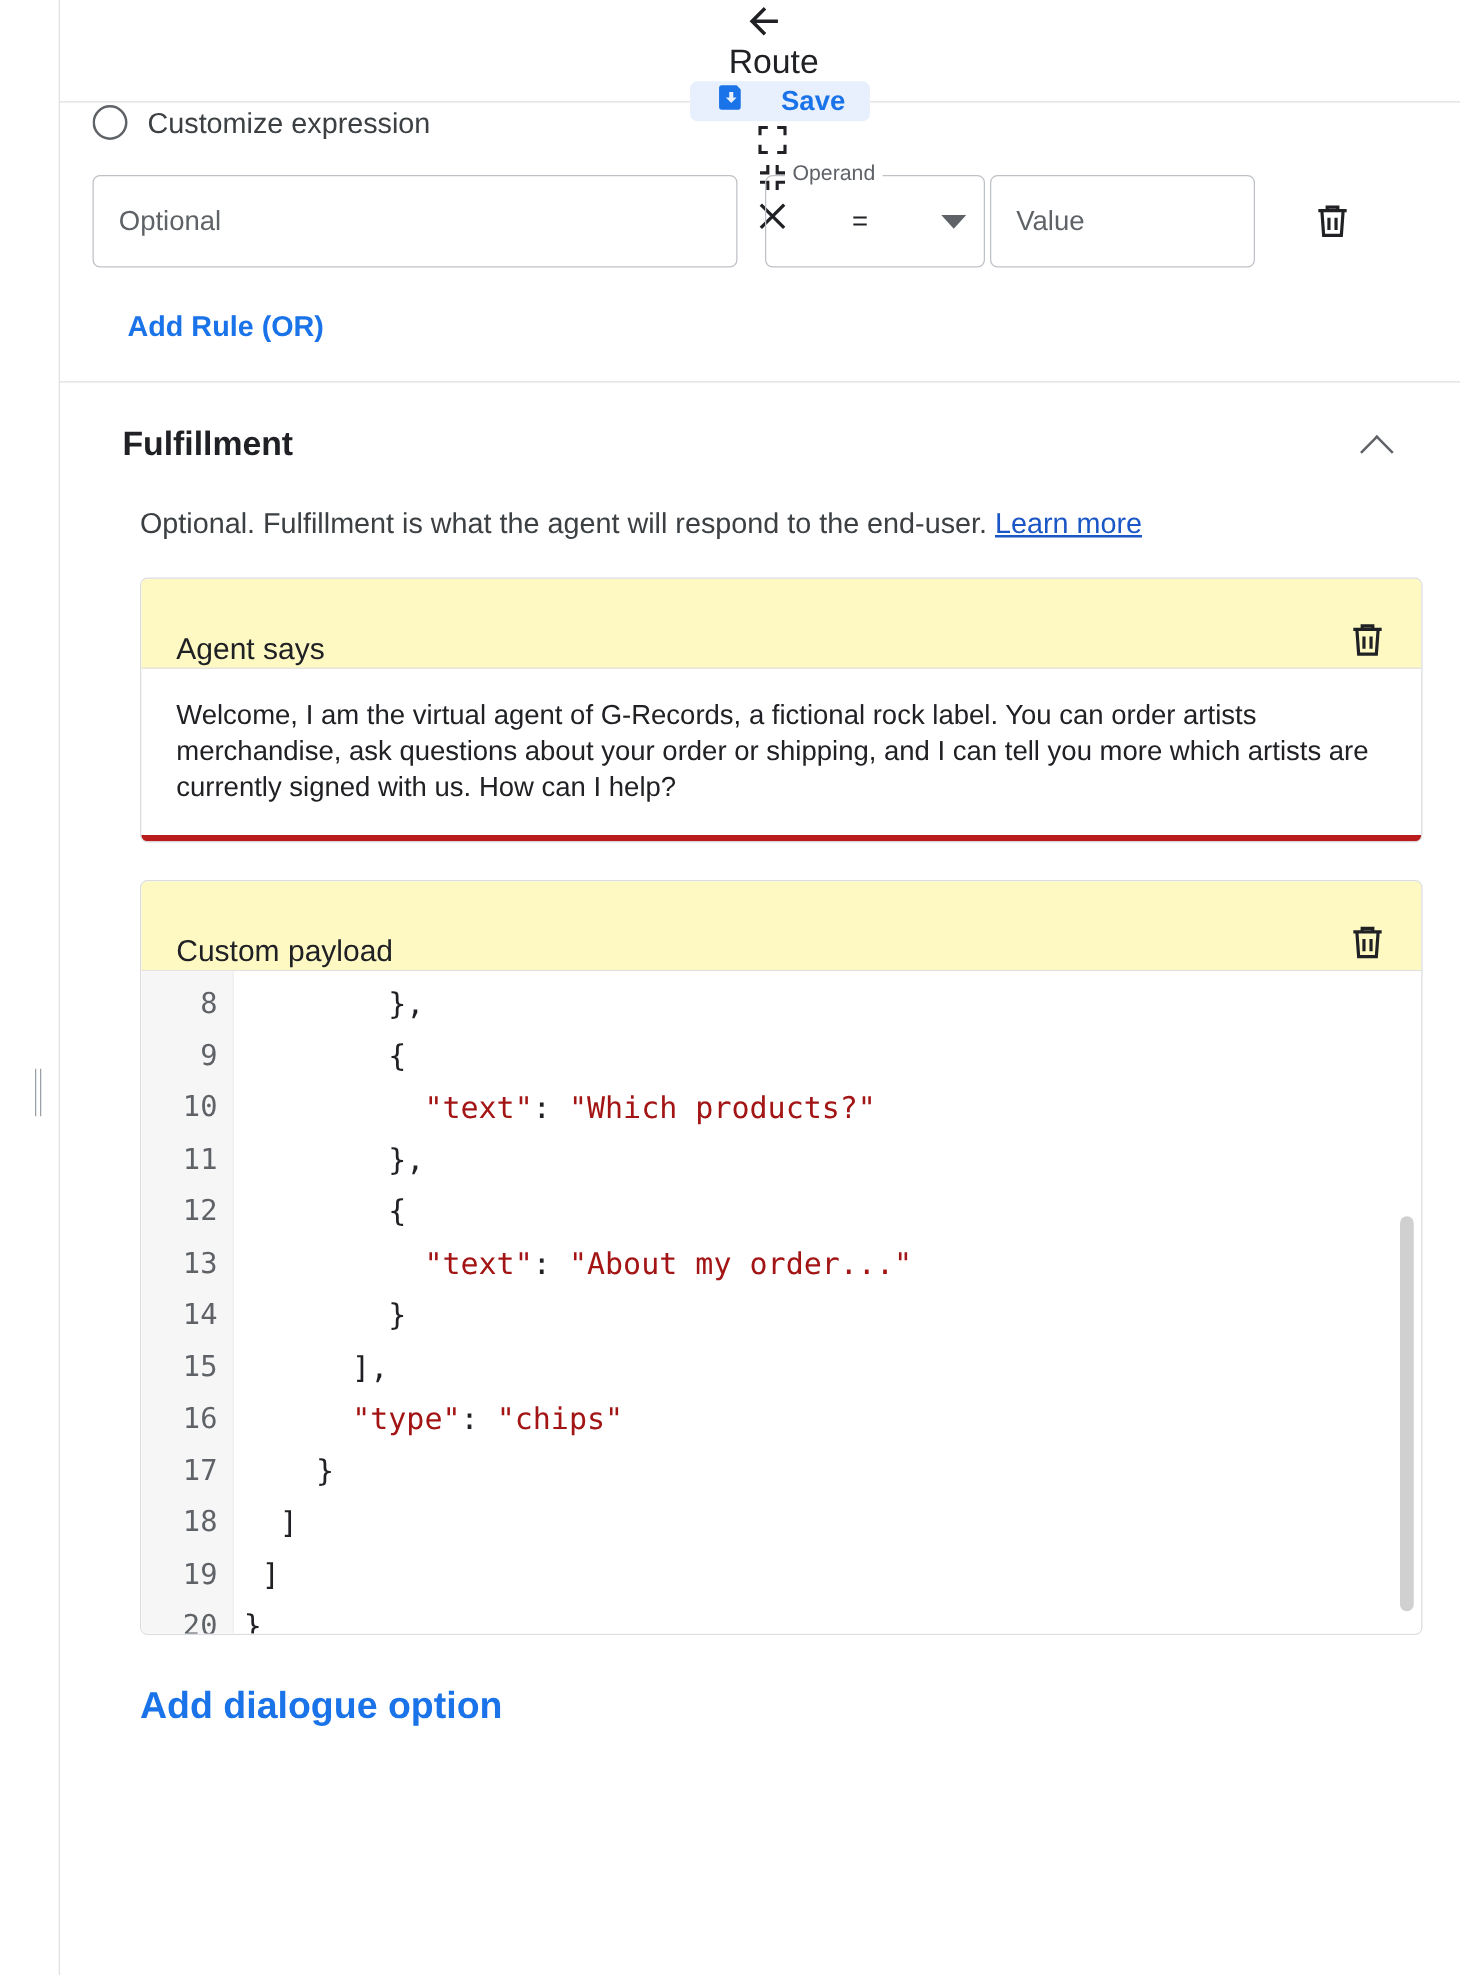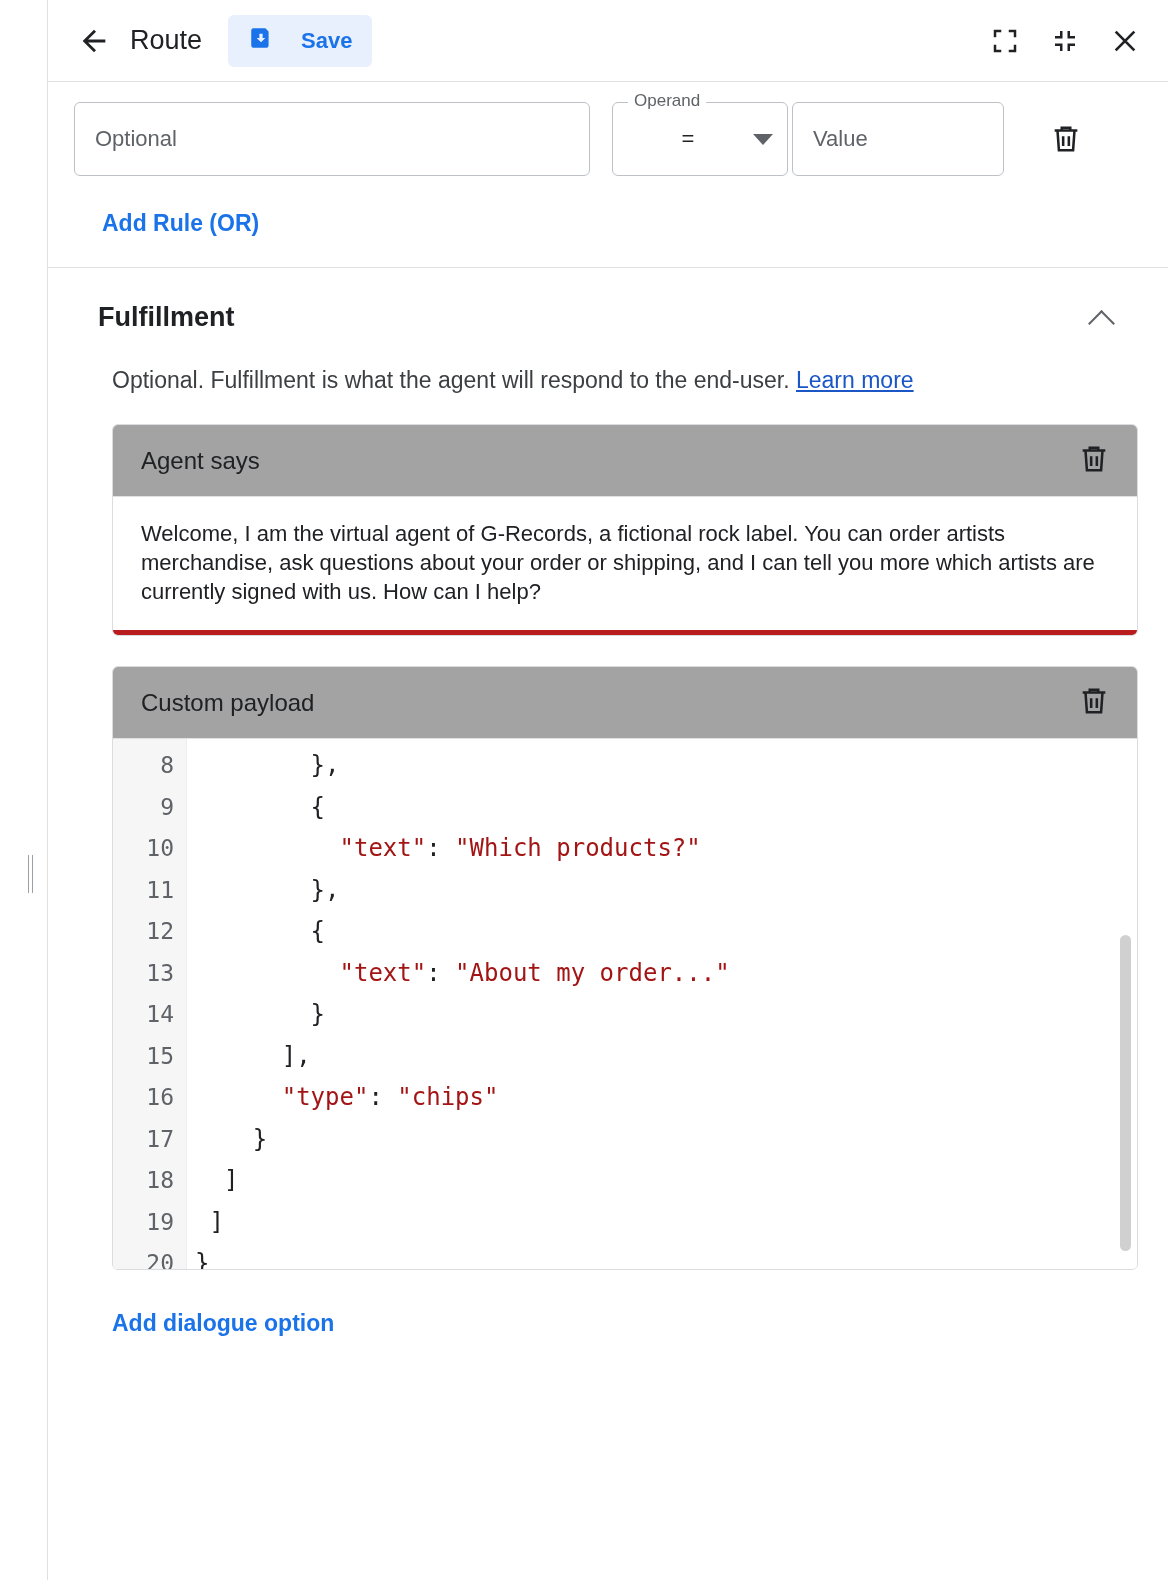--- a/index.html
+++ b/index.html
@@ -48,20 +48,21 @@
     background: #ffffff;
   }
 
   
   .header {
     height: 82px;
     border-bottom: 1px solid #e0e0e0;
     display: flex;
     align-items: center;
     padding: 0 20px 0 26px;
+    flex-direction: column;
   }
   .back-arrow {
     width: 40px; height: 40px;
     display: flex; align-items: center; justify-content: center;
     cursor: pointer;
   }
   .title {
     font-size: 27px;
     margin-left: 16px;
     color: #202124;
@@ -232,24 +233,24 @@
   .card {
     margin: 30px 0 0 38px;
     width: 1026px;
     border: 1px solid #dadce0;
     border-radius: 6px;
     background: #fff;
     overflow: hidden;
   }
   .card-head {
     height: 72px;
-    background: #a3a3a3;
+    background: #fef9c3;
     border-bottom: 1px solid #e0e0e0;
     display: flex;
-    align-items: center;
+    align-items: flex-end;
     justify-content: space-between;
     padding: 0 26px 0 28px;
   }
   .card-head-title {
     font-size: 24px;
     color: #202124;
   }
   .agent-text {
     padding: 22px 26px 24px 28px;
     font-size: 22px;
@@ -307,21 +308,21 @@
     right: 6px;
     top: 196px;
     width: 11px;
     height: 316px;
     background: #d0d0d0;
     border-radius: 6px;
   }
 
   .add-dialogue {
     color: #1a73e8;
-    font-size: 23px;
+    font-size: 30px;
     font-weight: bold;
     margin: 40px 0 0 38px;
     display: inline-block;
     cursor: pointer;
     text-align: center;
   }
 </style>
 </head>
 <body>
 
@@ -360,20 +361,24 @@
         </svg>
     </div>
     <div class="hicon">
       <svg width="32" height="32" viewBox="0 0 24 24">
           <path fill="none" stroke="#202124" stroke-width="2" d="M5 5l14 14M19 5L5 19"></path>
         </svg>
     </div>
   </div>
 
   <div class="cond-section">
+    <div class="radio-row">
+      <div class="radio-outer"></div>
+      <div class="radio-label">Customize expression</div>
+    </div>
 
     <div class="rule-row">
       <div class="field parameter">
         <span>Optional</span>
       </div>
 
       <div class="operand-wrap">
         <div class="operand-box">
           <div class="operand-value">=</div>
           <div class="caret"></div>

